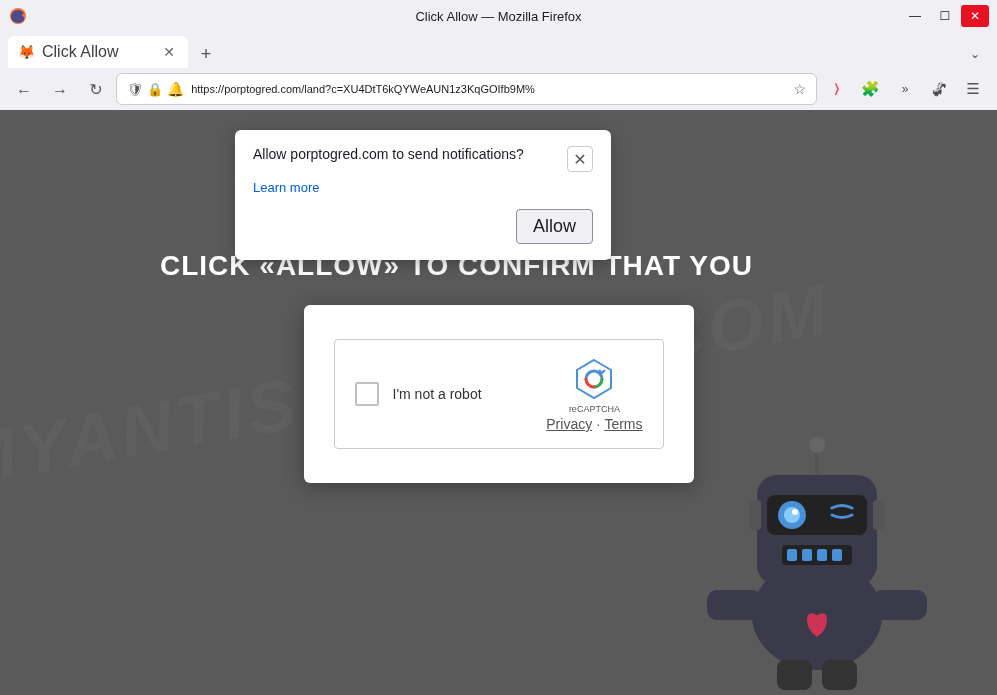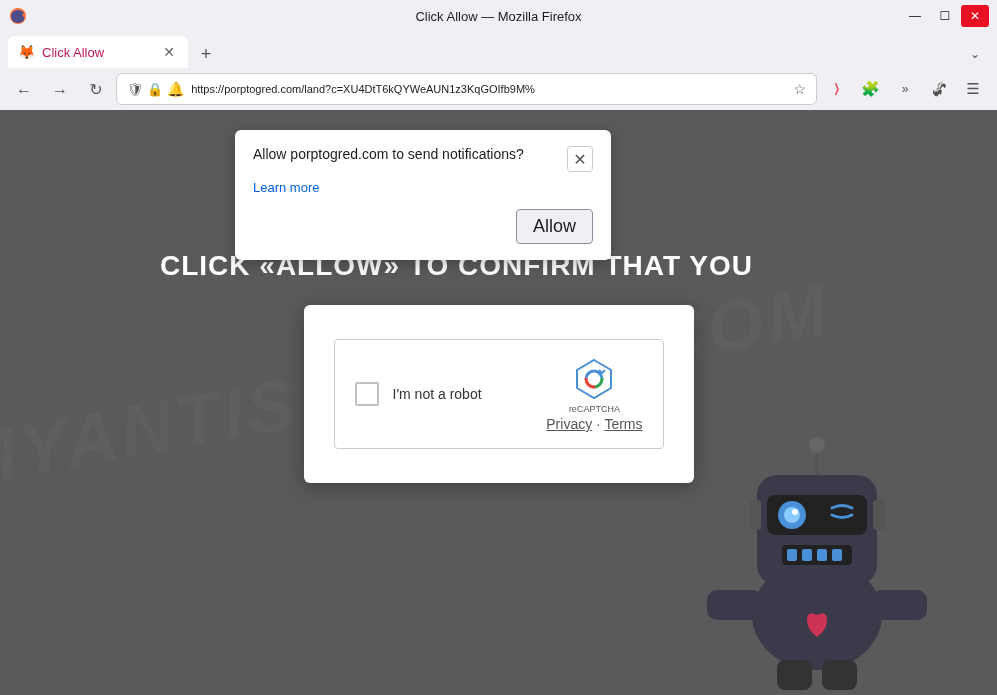--- a/index.html
+++ b/index.html
@@ -99,22 +99,22 @@
       cursor: pointer;
     }
 
     .tab-favicon {
       width: 16px;
       height: 16px;
       flex-shrink: 0;
     }
 
     .tab-title {
-      font-size: 13px;
-      color: #be185d;
+      font-size: 16px;
+      color: #404040;
       white-space: nowrap;
       overflow: hidden;
       text-overflow: ellipsis;
       flex: 1;
     }
 
     .tab-close {
       width: 18px;
       height: 18px;
       border: none;

